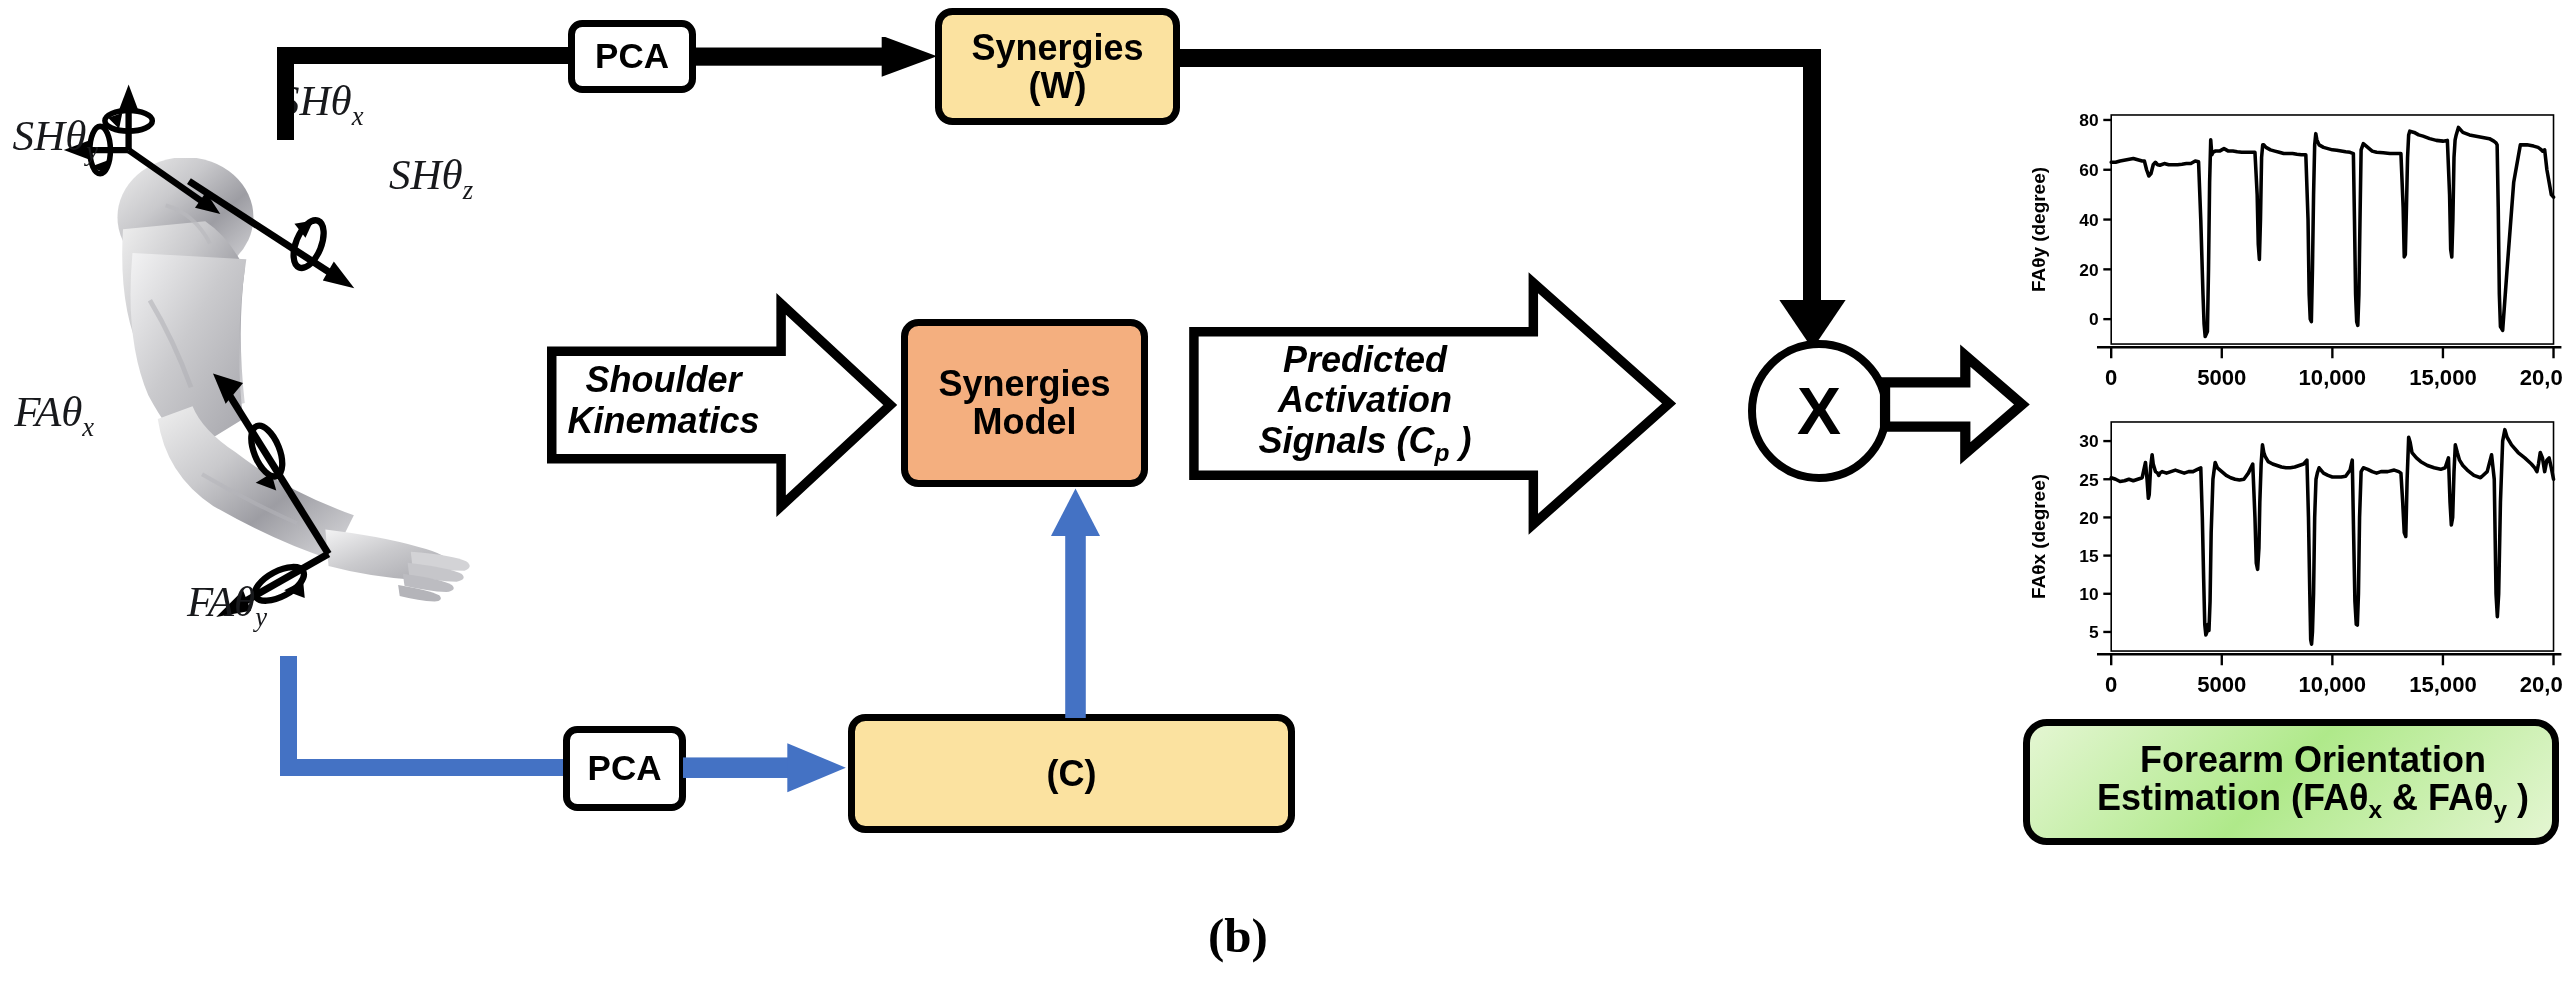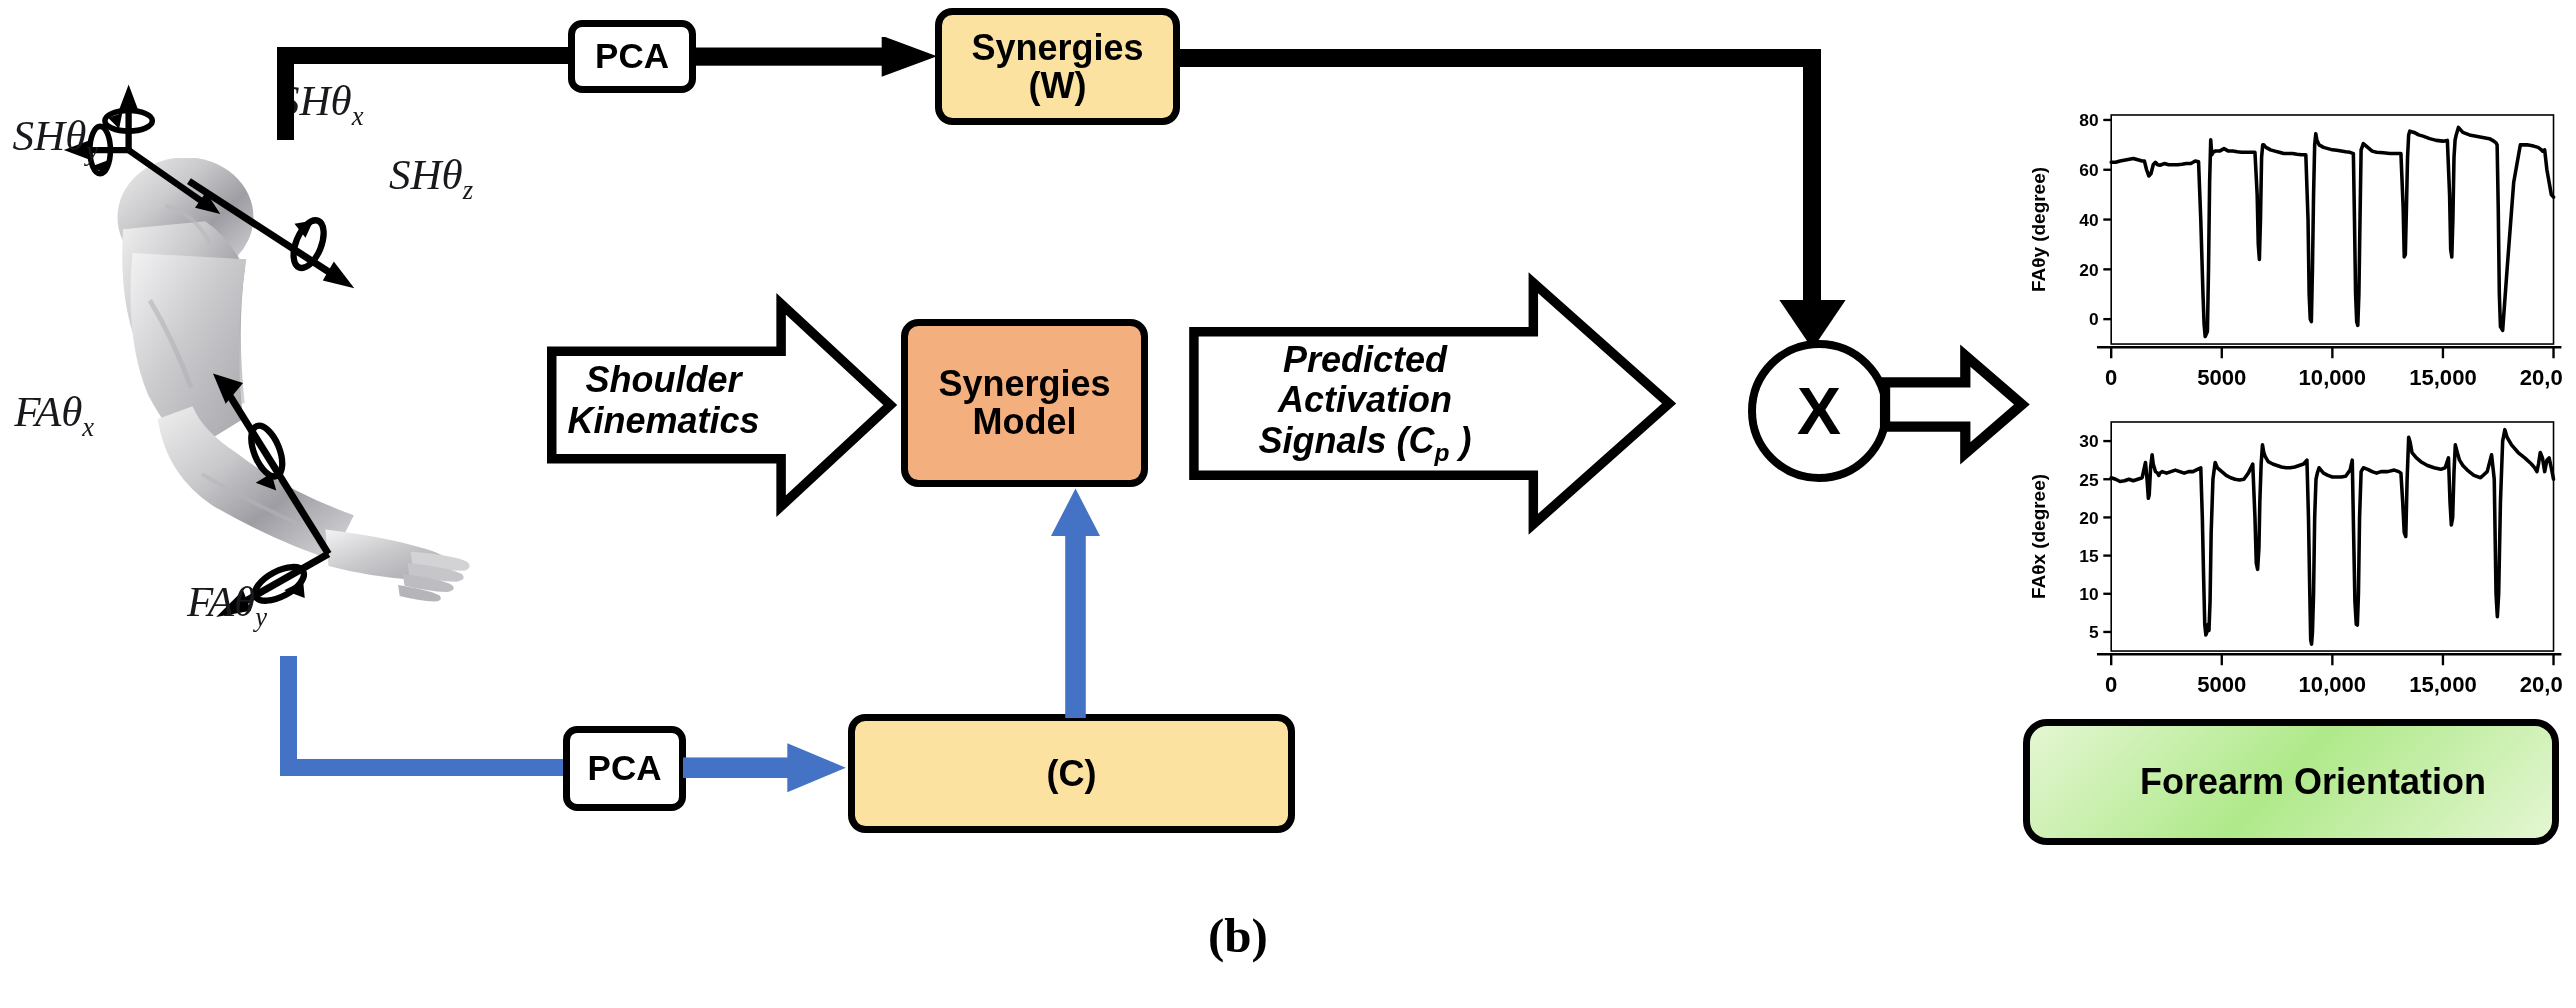--- a/index.html
+++ b/index.html
@@ -290,16 +290,19 @@
       <line x1="678" y1="304" x2="678" y2="318" stroke="#000" stroke-width="3"></line>
       <text x="678" y="352" text-anchor="middle" font-family="&quot;Liberation Sans&quot;, sans-serif" font-size="28" font-weight="bold" fill="#000">20,000</text>
       <line x1="100" y1="304" x2="688" y2="304" stroke="#000" stroke-width="3"></line>
       <text x="34" y="155" text-anchor="middle" font-family="&quot;Liberation Sans&quot;, sans-serif" font-size="24" font-weight="bold" fill="#000" transform="rotate(-90 34 155)">FAθx (degree)</text>
       <polyline points="118.00,80.57 123.60,82.50 129.20,85.40 134.80,84.43 140.40,82.50 146.00,84.43 151.60,82.50 157.20,80.57 161.40,61.23 163.36,82.50 165.04,106.67 166.16,101.83 167.84,68.00 169.80,51.57 171.20,63.17 172.60,68.00 174.00,72.83 176.80,74.77 178.20,77.67 179.60,74.77 182.40,72.83 188.00,74.77 193.60,72.83 199.20,70.90 204.80,72.83 210.40,74.77 216.00,72.83 221.60,72.83 227.20,69.93 231.40,68.00 233.36,130.83 235.04,208.17 236.44,266.17 237.84,279.70 239.24,275.83 240.64,266.17 241.76,273.90 243.16,237.17 244.56,150.17 246.80,82.50 249.60,61.23 252.40,68.00 258.00,72.83 263.60,77.67 269.20,80.57 274.80,82.50 280.40,83.47 286.00,82.50 291.60,74.77 297.20,63.17 300.00,130.83 301.68,188.83 303.36,196.57 305.04,169.50 306.16,111.50 307.84,63.17 309.52,39.00 311.20,48.67 312.88,53.50 314.00,55.43 316.80,60.27 322.40,63.17 328.00,65.10 333.60,67.03 339.20,68.00 344.80,68.00 350.40,67.03 356.00,65.10 361.60,63.17 365.80,58.33 367.76,130.83 369.44,227.50 370.56,285.50 371.68,291.30 372.80,275.83 374.20,227.50 375.60,130.83 377.28,82.50 378.96,74.77 381.20,68.00 386.80,74.77 392.40,77.67 398.00,79.60 403.60,79.60 409.20,79.60 414.80,78.63 420.40,70.90 423.20,58.33 424.88,150.17 426.56,237.17 428.24,266.17 429.64,267.13 431.04,227.50 432.44,130.83 434.40,72.83 437.20,68.00 442.80,69.93 448.40,72.83 454.00,74.77 459.60,72.83 468.00,72.83 476.40,70.90 482.00,72.83 484.80,74.77 487.04,111.50 489.00,150.17 490.96,155.00 492.64,82.50 494.60,29.33 496.56,36.10 498.80,48.67 504.40,55.43 510.00,60.27 518.40,65.10 526.80,68.00 535.20,69.93 540.80,68.00 545.00,55.43 546.96,111.50 548.64,140.50 550.32,130.83 552.00,72.83 553.68,39.00 556.20,48.67 559.00,58.33 563.20,65.10 568.80,70.90 577.20,77.67 585.60,80.57 594.00,72.83 599.60,51.57 602.96,82.50 605.20,227.50 606.88,256.50 608.56,227.50 610.80,111.50 613.60,34.17 616.40,19.67 619.20,29.33 624.80,39.00 633.20,48.67 641.60,55.43 650.00,63.17 654.20,68.00 657.00,72.83 658.96,63.17 661.20,48.67 664.00,55.43 666.80,72.83 669.60,58.33 672.40,55.43 675.20,68.00 678.00,82.50" fill="none" stroke="#000" stroke-width="4.5" stroke-linejoin="round" stroke-linecap="round"></polyline>
     </svg>
 </div>
 
 <div class="node est" style="left:2023px;top:719px;width:536px;height:126px;font-size:36px;padding-left:44px;">
   <span>Forearm Orientation</span>
+  <span>
+    <span>Estimation (FAθ</span><span class="sub">x</span><span> &amp; FAθ</span><span class="sub">y</span><span> )</span>
+  </span>
 </div>
 
 <div class="caption" style="left:1208px;top:907px;font-size:49px;">(b)</div>
 
 
 </body></html>

